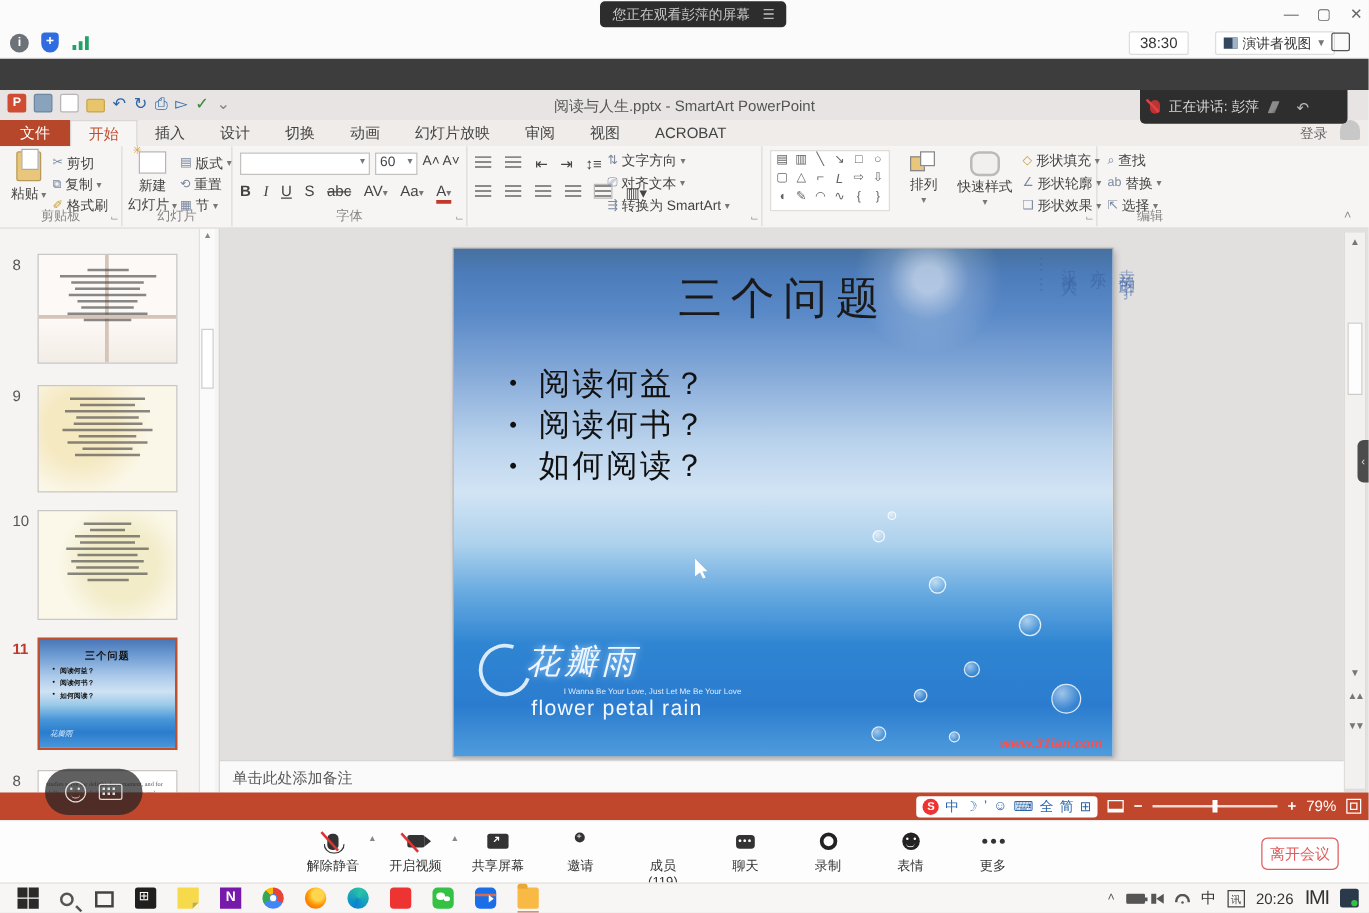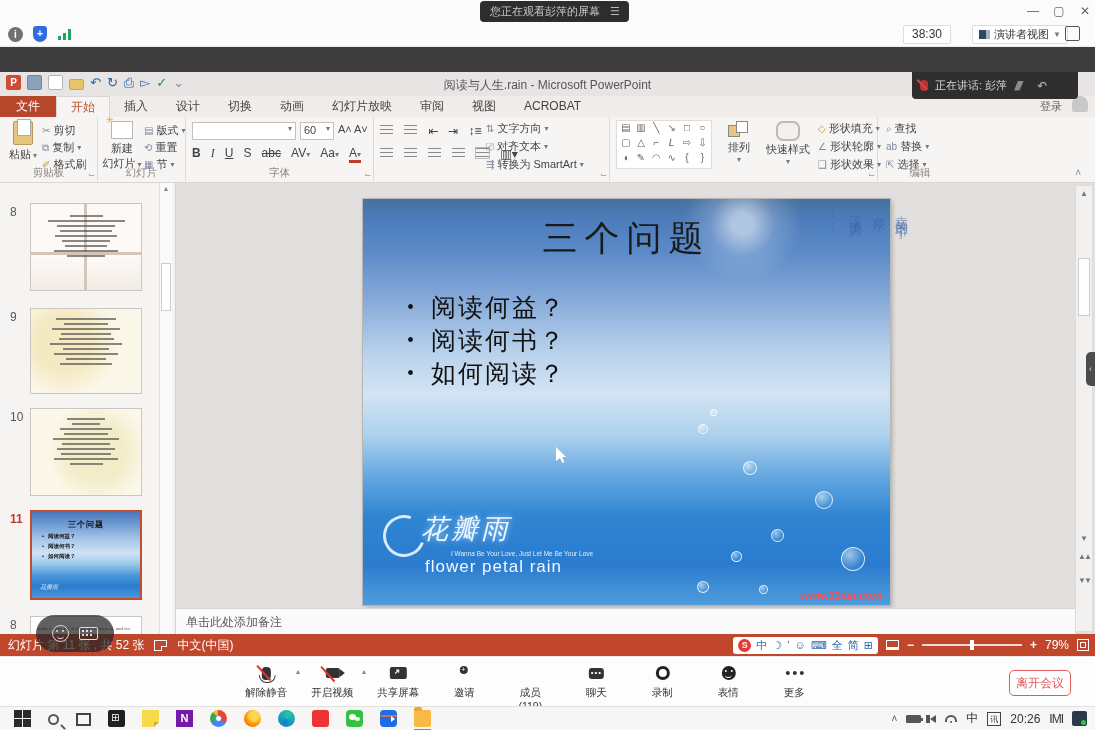--- a/index.html
+++ b/index.html
@@ -252,21 +252,21 @@
   <span class="qi qi-save"></span>
   <span class="qi qi-new"></span>
   <span class="qi qi-open"></span>
   <span class="qi qi-glyph">↶</span>
   <span class="qi qi-glyph">↻</span>
   <span class="qi qi-glyph">⎙</span>
   <span class="qi qi-glyph">▻</span>
   <span class="qi qi-glyph" style="color:#3c8a3c">✓</span>
   <span class="qi qi-glyph" style="color:#888">⌄</span>
 </div>
-<div class="abs ppt-title">阅读与人生.rain - Microsoft PowerPoint</div>
+<div class="abs ppt-title">阅读与人生.pptx - SmartArt PowerPoint</div>
 <div class="abs speak-box">
   <span class="mic-s"></span>
   <span class="txt">正在讲话: 彭萍</span>
   <span class="spk-logo"></span>
   <span class="spk-arrow">↶</span>
 </div>
 <div class="abs signin">登录</div>
 <div class="abs avatar-s"></div>
 
 <div class="abs tabrow">
@@ -565,25 +565,20 @@
     <div class="vs-thumb"></div>
     <div class="vs-btn" style="top:348px">▼</div>
     <div class="vs-btn dbl" style="top:366px">▲▲</div>
     <div class="vs-btn dbl" style="top:390px">▼▼</div>
   </div>
 </div>
 
 <div class="abs notes"><span>单击此处添加备注</span></div>
 
 <div class="abs status">
-  <div class="st-left">
-    <span>幻灯片 第 11 张 , 共 52 张</span>
-    <span class="notes-ic"></span>
-    <span>中文(中国)</span>
-  </div>
   <div class="st-right">
     <div class="ime-pill">
         <span>S</span>
         <span>中</span>
         <span>☽</span>
         <span>’</span>
         <span>☺</span>
         <span>⌨</span>
         <span>全</span>
         <span>简</span>
@@ -684,21 +679,21 @@
     <span class="tbi folder-ic active"></span>
   </div>
   <div class="tb-right">
     <span class="tray-ic">˄</span>
     <span class="batt"></span>
     <span class="spk"></span>
     <span class="wifi"></span>
     <span>中</span>
     <span class="ime-sq">讯</span>
     <span>20:26</span>
-    <span style="font-size:12px;letter-spacing:-1px">IMI</span>
+    <span style="font-size:16px;letter-spacing:-1px">IMI</span>
     <span class="tray-badge"></span>
   </div>
 </div>
 
 <div class="abs react-pill">
   <span class="react-smile"></span>
   <span class="react-kb"></span>
 </div>
 <div class="abs edge-tab">‹</div>
 

